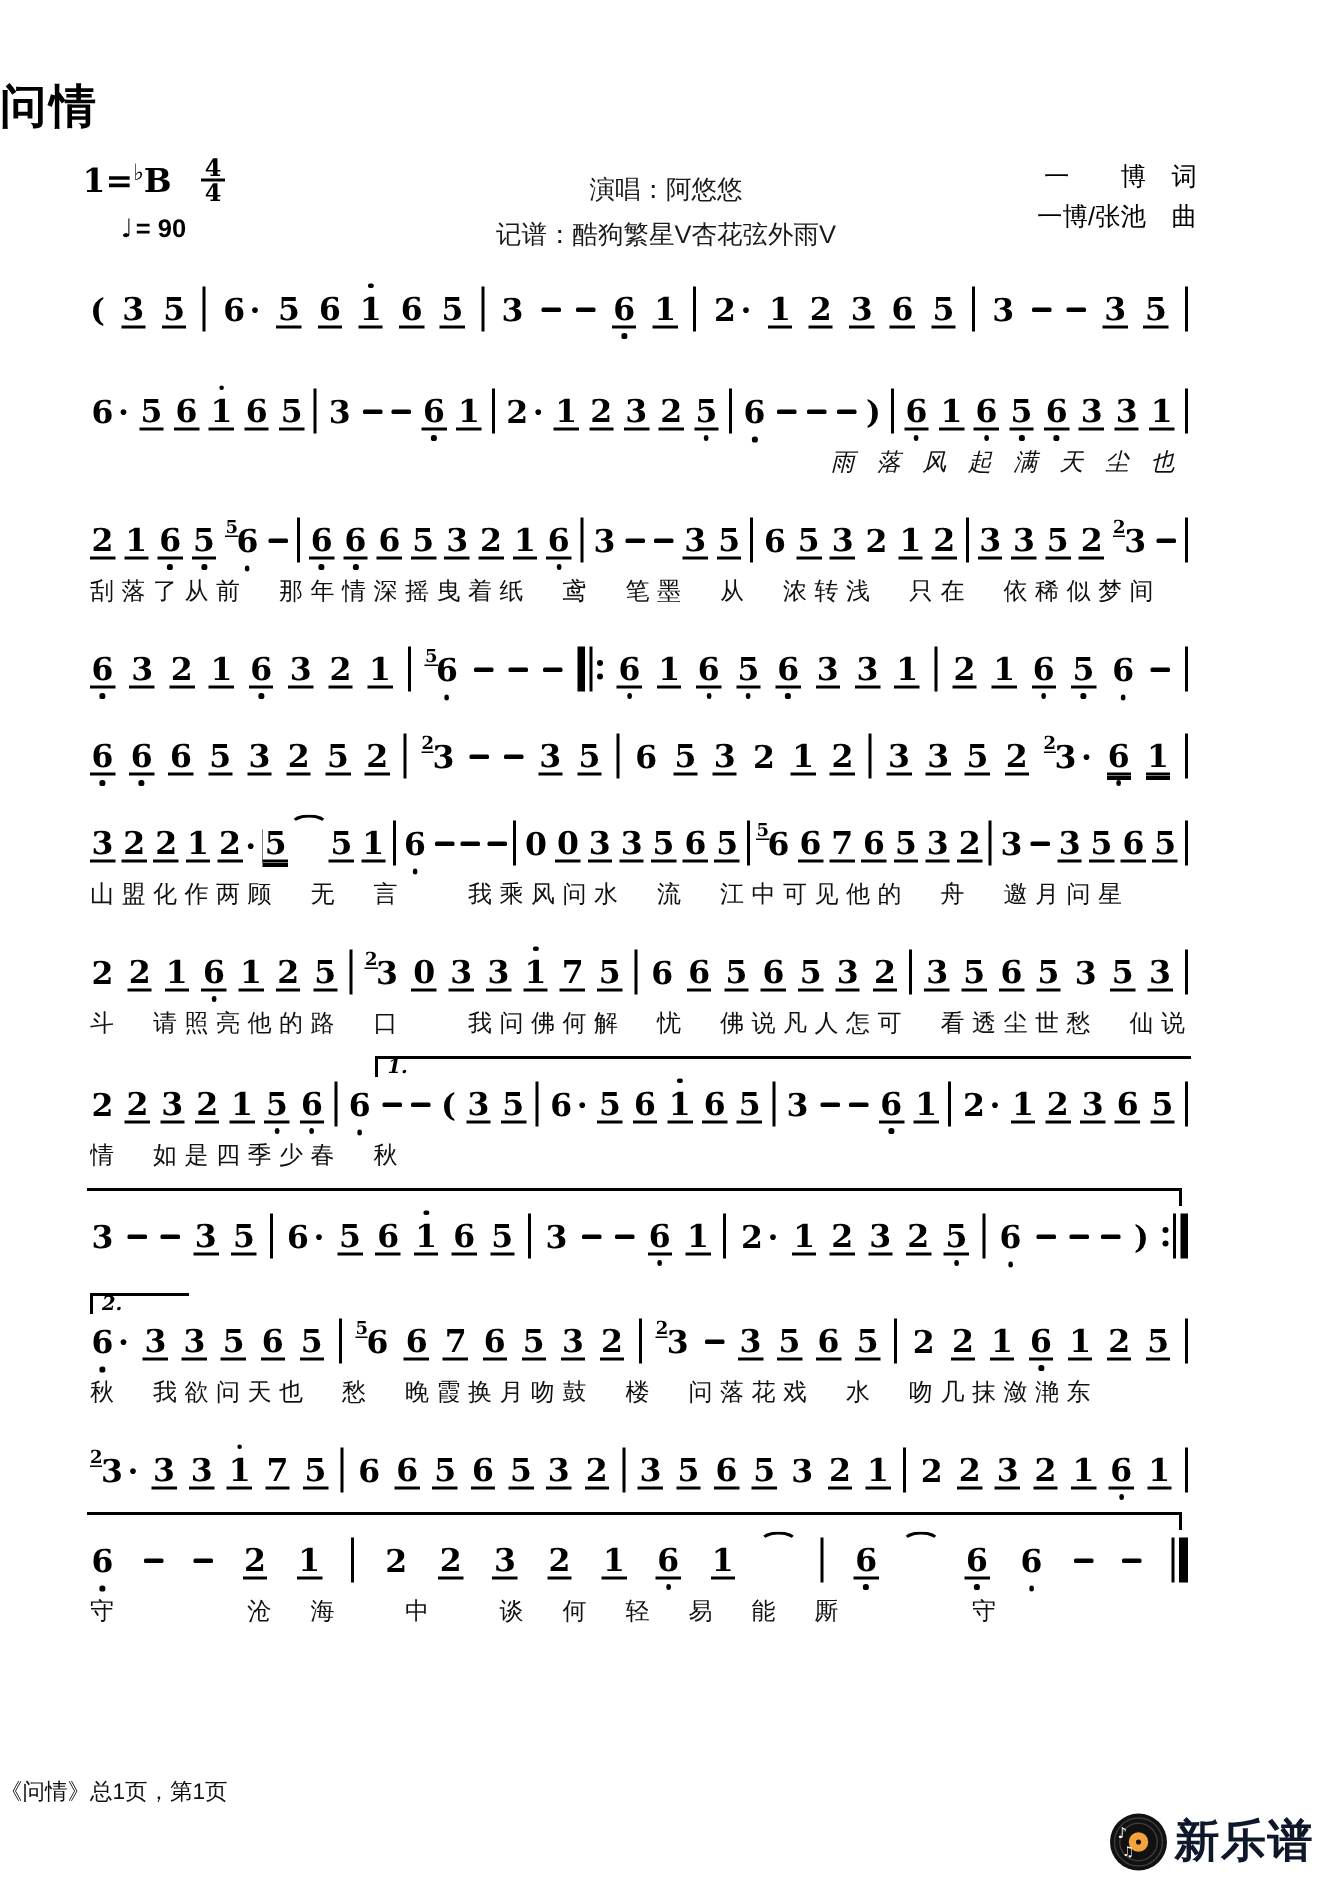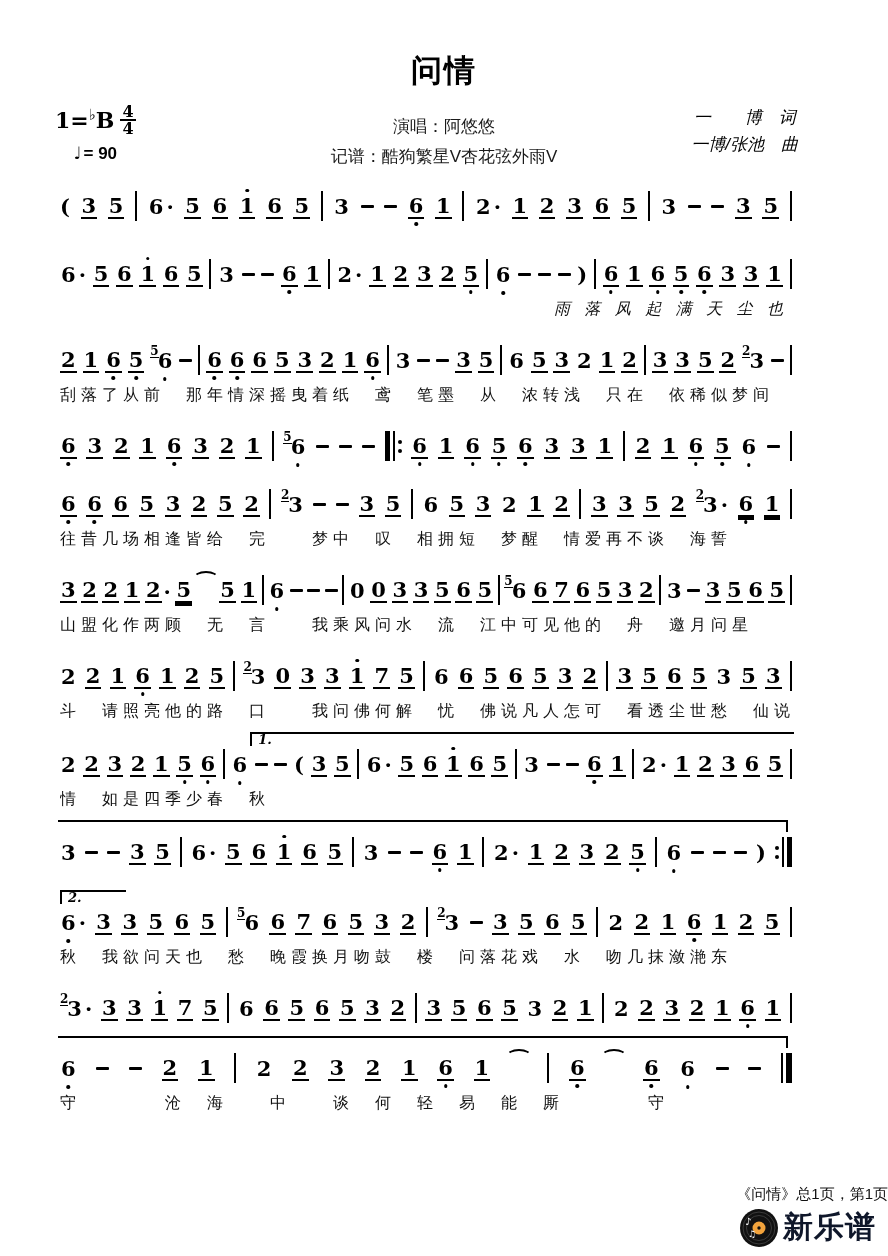--- a/index.html
+++ b/index.html
@@ -1,32 +1,32 @@
 <!DOCTYPE html>
 <html><head>
 <meta charset="utf-8">
 <style>
   html,body{margin:0;padding:0;background:#e8e8e8;}
   .page{position:relative;width:888px;height:1256px;background:#ffffff;overflow:hidden;
         font-family:"Liberation Sans","DejaVu Sans",sans-serif;color:#000;}
   
-  .title{position:absolute;top:50px;left:0;right:0;text-align:center;font-size:31px;
+  .title{position:absolute;top:50px;left:0;right:0;font-size:31px;
          font-weight:bold;margin:0;letter-spacing:2px;}
   .meta-left{position:absolute;left:55px;top:104px;}
-  .keyline{display:flex;align-items:center;gap:6px;font-family:"DejaVu Serif",serif;
+  .keyline{display:flex;align-items:center;gap:20px;font-family:"DejaVu Serif",serif;
            font-weight:bold;font-size:22px;text-align:right;}
   .flat{font-family:"DejaVu Sans",sans-serif;font-size:15px;vertical-align:super;}
   .frac{display:inline-flex;flex-direction:column;align-items:center;font-size:16px;line-height:15px;}
   .frac .ftop{border-bottom:2px solid #000;padding:0 2px;}
   .tempoline{margin-top:7px;font-weight:bold;font-size:17px;text-align:center;}
   .tnote{font-family:"DejaVu Sans",sans-serif;margin-right:2px;}
   .meta-center{position:absolute;left:0;right:0;top:112px;text-align:center;font-size:17px;
                line-height:30px;color:#1a1a1a;}
   .meta-right{position:absolute;right:90px;top:104px;font-size:17px;line-height:27px;
-              text-align:center;color:#000;font-style:italic;}
+              text-align:right;color:#000;}
   
   .sheet{position:absolute;left:60px;right:96px;top:178px;}
   .system{position:relative;margin-bottom:10px;}
   .system.has-bracket{margin-top:12px;}
   .notes-row{display:flex;justify-content:space-between;align-items:center;height:40px;
              padding-top:8px;}
   .ng{display:inline-flex;align-items:flex-end;}
   .note{position:relative;font-family:"DejaVu Serif",serif;font-weight:bold;font-size:21px;
         line-height:23px;height:23px;padding:0 1px;text-align:center;}
   .note.u1{border-bottom:2px solid #000;}
@@ -55,21 +55,21 @@
           white-space:pre;overflow:hidden;color:#111;}
   .lyrics.empty{height:8px;}
   .lyrics.lyr-right{text-align:right;padding-right:4px;font-style:italic;}
   .bracket{position:absolute;top:-4px;height:12px;border-top:2px solid #000;}
   .bracket.volta{border-left:2px solid #000;right:-2px;}
   .bracket.overline{left:-2px;right:4px;}
   .bracket.overline::after{content:"";position:absolute;right:0;top:0;width:2px;height:10px;background:#000;}
   .bracket-label{position:absolute;left:6px;top:-2px;font-style:italic;font-size:13px;
                  font-family:"DejaVu Serif",serif;font-weight:bold;}
   
-  .footer{position:absolute;left:0;right:0;bottom:52px;text-align:right;font-size:15px;color:#111;}
+  .footer{position:absolute;left:0;right:0;bottom:52px;text-align:left;font-size:15px;color:#111;}
   .logo{position:absolute;right:12px;bottom:8px;display:flex;align-items:center;gap:4px;}
   .logo-text{font-size:30px;font-weight:bold;letter-spacing:1px;color:#0f172a;}
 </style>
 </head>
 <body>
 
 <div class="page">
 
   <h1 class="title">问情</h1>
 
@@ -524,21 +524,20 @@
             <span class="aug">·</span>
           </span>
           <span class="ng">
             <span class="note lo u2">6</span>
           </span>
           <span class="ng">
             <span class="note u2">1</span>
           </span>
           <span class="bar"></span>
         </div>
-        <div class="lyrics">往昔几场相逢皆给　完　　梦中　叹　相拥短　梦醒　情爱再不谈　海誓</div>
       </div>
       <div class="system">
         <div class="notes-row">
           <span class="ng">
             <span class="note u1">3</span>
           </span>
           <span class="ng">
             <span class="note u1">2</span>
           </span>
           <span class="ng">

